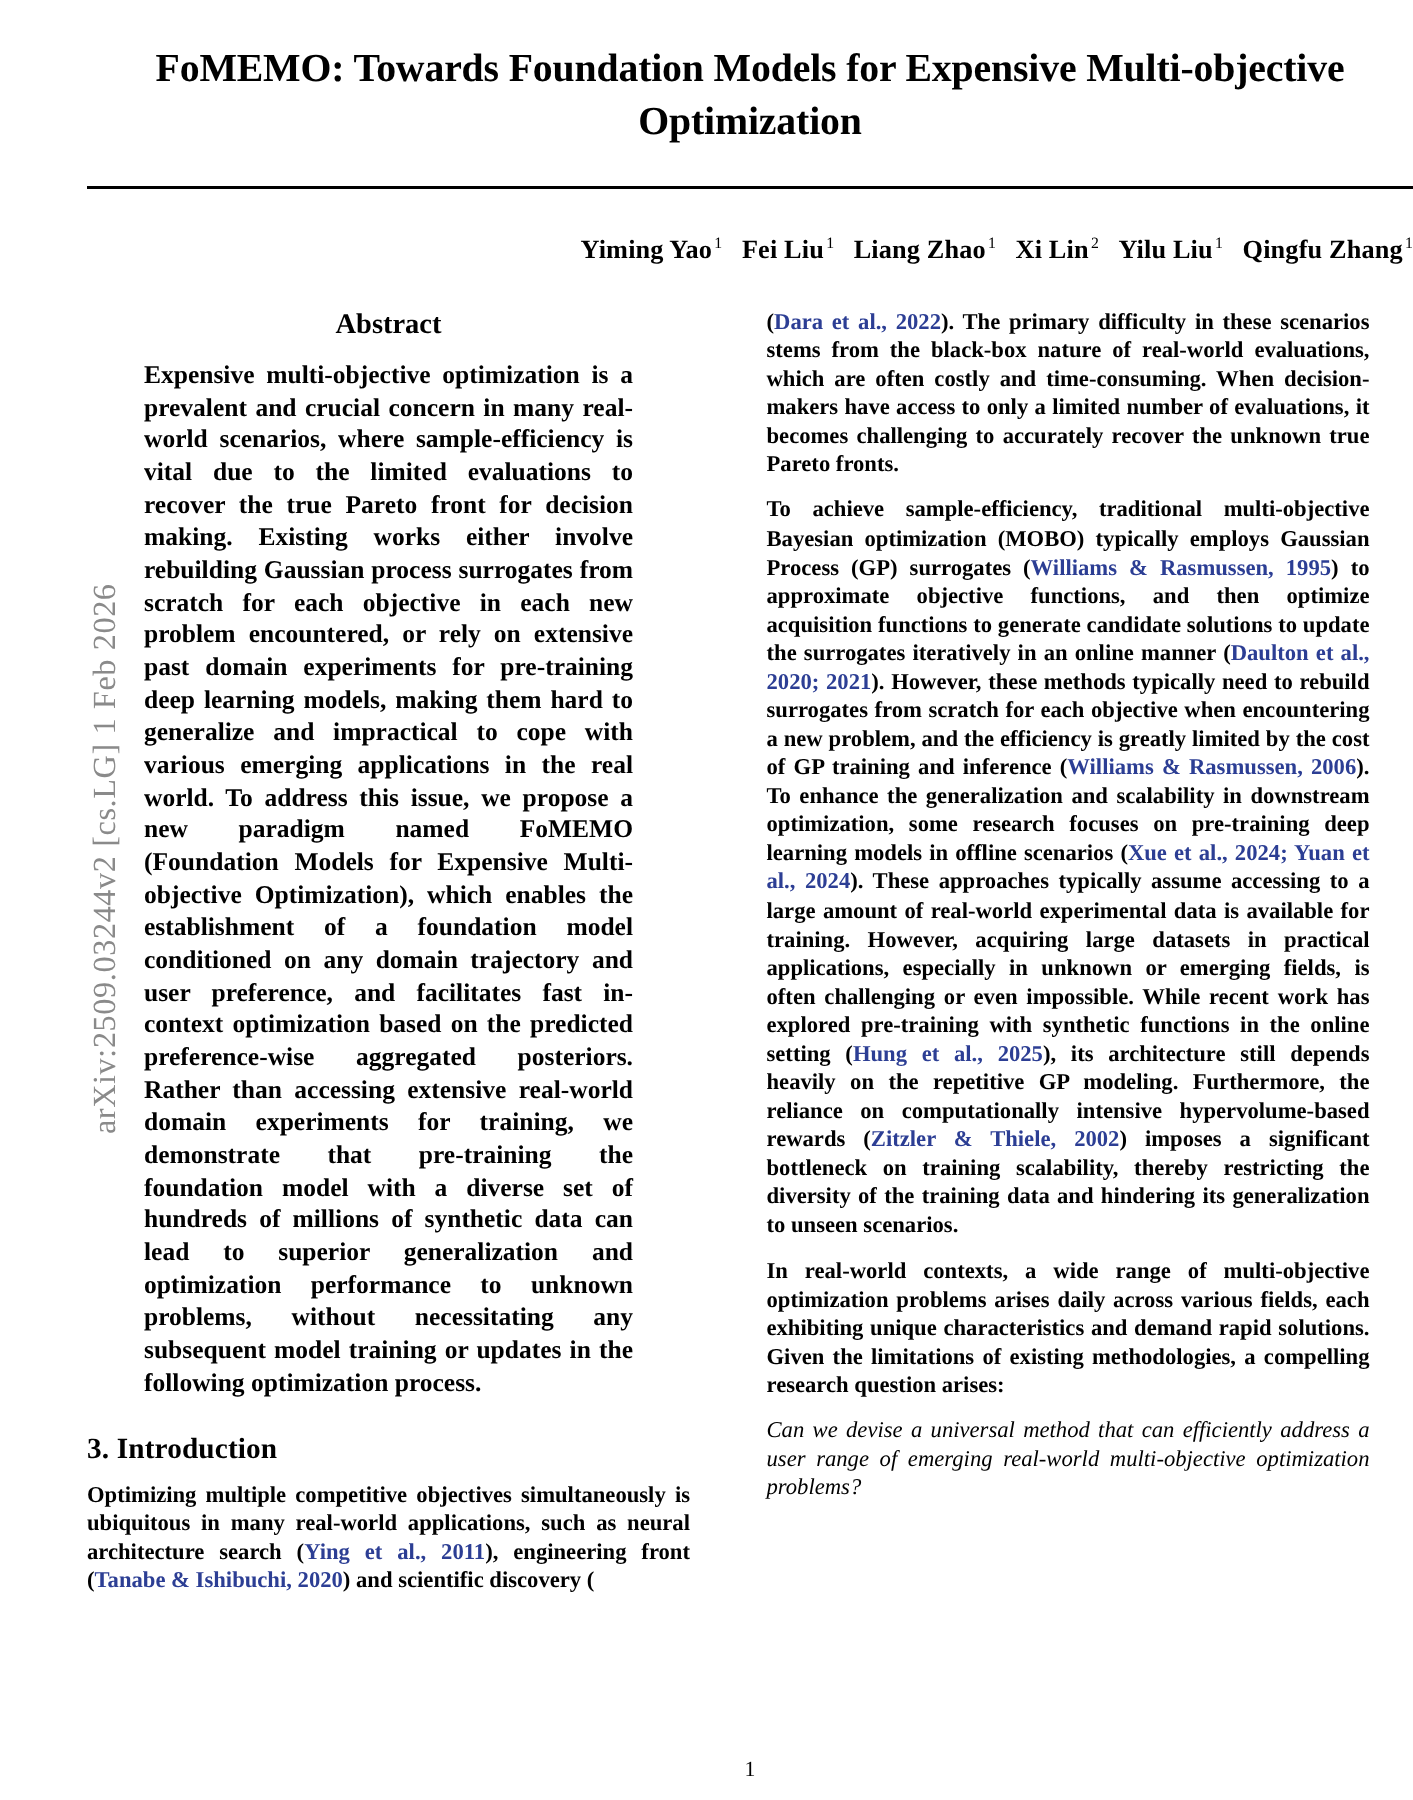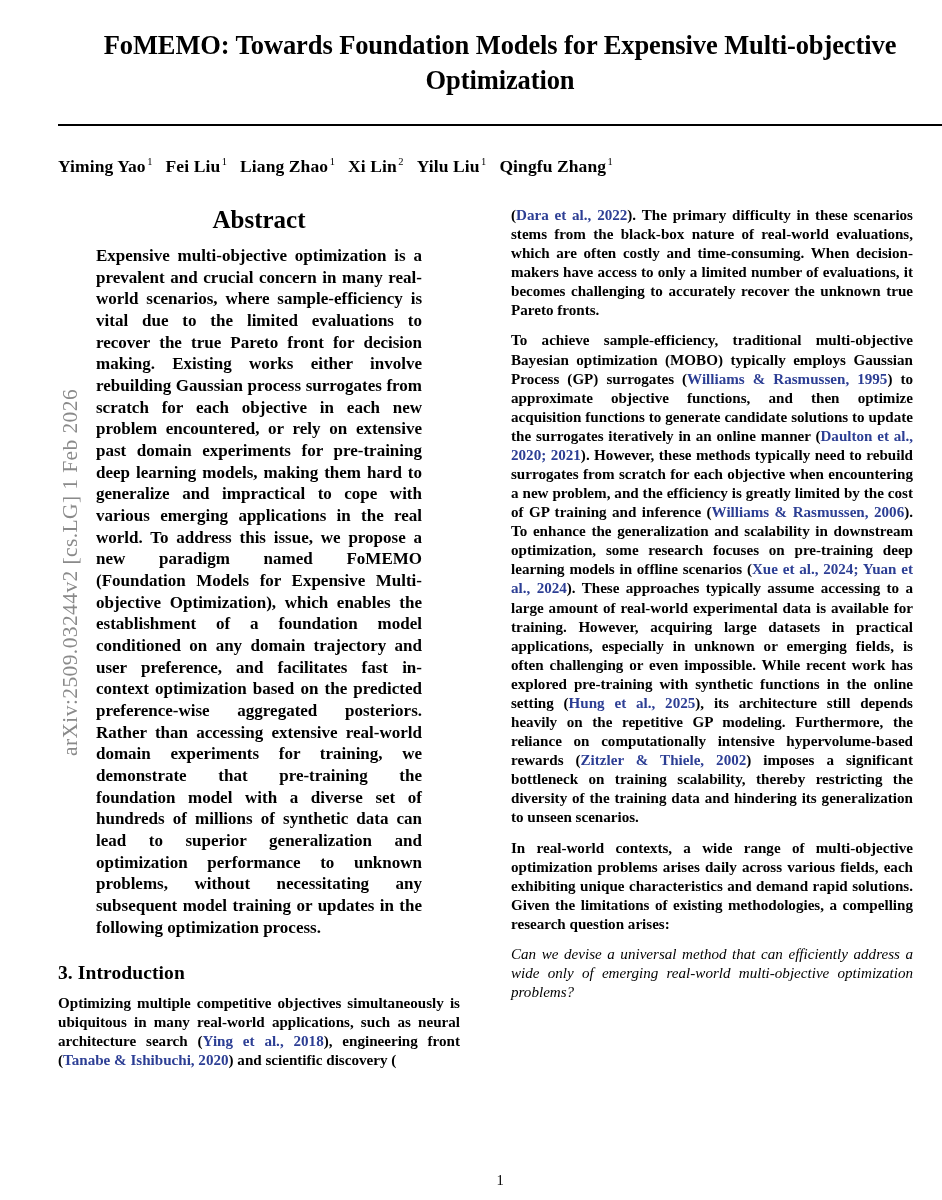--- a/index.html
+++ b/index.html
@@ -55,21 +55,21 @@
   }
   .rule-top {
     margin: 26px 0 0 0;
     border: 0;
     border-top: 2.6px solid #000;
     width: 100%;
   }
   .authors {
     margin: 0;
     padding: 30px 0 0 0;
-    text-align: left;
+    text-align: right;
     font-weight: bold;
     font-size: 17.5px;
     letter-spacing: 0.1px;
   }
   .authors .author { white-space: nowrap; }
   .authors .sep { display: inline-block; width: 13px; }
   sup.aff {
     font-size: 10.5px;
     font-weight: normal;
     vertical-align: super;
@@ -93,21 +93,21 @@
   .col-left  { left: 0px; }
   .col-right { left: 453px; }
 
   .abstract-block {
     padding: 0 38px;
   }
   .abstract-head {
     margin: 0 0 11px 0;
     text-align: center;
     font-weight: bold;
-    font-size: 25px;
+    font-size: 19px;
   }
   p.body {
     margin: 0 0 11px 0;
     text-align: justify;
     text-justify: inter-word;
     font-size: 15.1px;
     line-height: 1.265;
     hyphens: auto;
     font-weight: bold;
     -webkit-hyphens: auto;
@@ -166,32 +166,32 @@
 
       <div class="col col-left">
 
         <div class="abstract-block">
           <div class="abstract-head">Abstract</div>
           <p class="body abs"><span>Expensive multi-objective optimization is a prevalent and crucial concern in many real-world scenarios, where sample-efficiency is vital due to the limited evaluations to recover the true Pareto front for decision making. Existing works either involve rebuilding Gaussian process surrogates from scratch for each objective in each new problem encountered, or rely on extensive past domain experiments for pre-training deep learning models, making them hard to generalize and impractical to cope with various emerging applications in the real world. To address this issue, we propose a new paradigm named </span><b>FoMEMO</b><span> (</span><b>Fo</b><span>undation </span><b>M</b><span>odels for </span><b>E</b><span>xpensive </span><b>M</b><span>ulti-objective </span><b>O</b><span>ptimization</span><span>)</span><span>, which enables the establishment of a foundation model conditioned on any domain trajectory and user preference, and facilitates fast in-context optimization based on the predicted preference-wise aggregated posteriors. Rather than accessing extensive real-world domain experiments for training, we demonstrate that pre-training the foundation model with a diverse set of hundreds of millions of synthetic data can lead to superior generalization and optimization performance to unknown problems, without necessitating any subsequent model training or updates in the following optimization process.</span></p>
         </div>
 
         <h2 class="section">3. Introduction</h2>
 
-        <p class="body"><span>Optimizing multiple competitive objectives simultaneously is ubiquitous in many real-world applications, such as neural architecture search (</span><a class="cite" href="#">Ying et al., 2018</a><span>), engineering front (</span><a class="cite" href="#">Tanabe &amp; Ishibuchi, 2020</a><span>) and scientific discovery (</span></p>
+        <p class="body"><span>Optimizing multiple competitive objectives simultaneously is ubiquitous in many real-world applications, such as neural architecture search (</span><a class="cite" href="#">Ying et al., 2011</a><span>), engineering front (</span><a class="cite" href="#">Tanabe &amp; Ishibuchi, 2020</a><span>) and scientific discovery (</span></p>
 
       </div>
 
       <div class="col col-right">
 
         <p class="body"><span>(</span><a class="cite" href="#">Dara et al., 2022</a><span>). The primary difficulty in these scenarios stems from the black-box nature of real-world evaluations, which are often costly and time-consuming. When decision-makers have access to only a limited number of evaluations, it becomes challenging to accurately recover the unknown true Pareto fronts.</span></p>
 
         <p class="body"><span>To achieve sample-efficiency, traditional multi-objective Bayesian optimization (MOBO) typically employs Gaussian Process (GP) surrogates (</span><a class="cite" href="#">Williams &amp; Rasmussen, 1995</a><span>) to approximate objective functions, and then optimize acquisition functions to generate candidate solutions to update the surrogates iteratively in an online manner (</span><a class="cite" href="#">Daulton et al., 2020</a><span class="cite">; </span><a class="cite" href="#">2021</a><span>). However, these methods typically need to rebuild surrogates from scratch for each objective when encountering a new problem, and the efficiency is greatly limited by the cost of GP training and inference (</span><a class="cite" href="#">Williams &amp; Rasmussen, 2006</a><span>). To enhance the generalization and scalability in downstream optimization, some research focuses on pre-training deep learning models in offline scenarios (</span><a class="cite" href="#">Xue et al., 2024</a><span class="cite">; </span><a class="cite" href="#">Yuan et al., 2024</a><span>). These approaches typically assume accessing to a large amount of real-world experimental data is available for training. However, acquiring large datasets in practical applications, especially in unknown or emerging fields, is often challenging or even impossible. While recent work has explored pre-training with synthetic functions in the online setting (</span><a class="cite" href="#">Hung et al., 2025</a><span>), its architecture still depends heavily on the repetitive GP modeling. Furthermore, the reliance on computationally intensive hypervolume-based rewards (</span><a class="cite" href="#">Zitzler &amp; Thiele, 2002</a><span>) imposes a significant bottleneck on training scalability, thereby restricting the diversity of the training data and hindering its generalization to unseen scenarios.</span></p>
 
         <p class="body">In real-world contexts, a wide range of multi-objective optimization problems arises daily across various fields, each exhibiting unique characteristics and demand rapid solutions. Given the limitations of existing methodologies, a compelling research question arises:</p>
 
-        <p class="quote">Can we devise a universal method that can efficiently address a wide only of emerging real-world multi-objective optimization problems?</p>
+        <p class="quote">Can we devise a universal method that can efficiently address a user range of emerging real-world multi-objective optimization problems?</p>
 
       </div>
     </div>
 
     <div class="page-number">1</div>
   </div>
 </div>
 
 </body></html>

